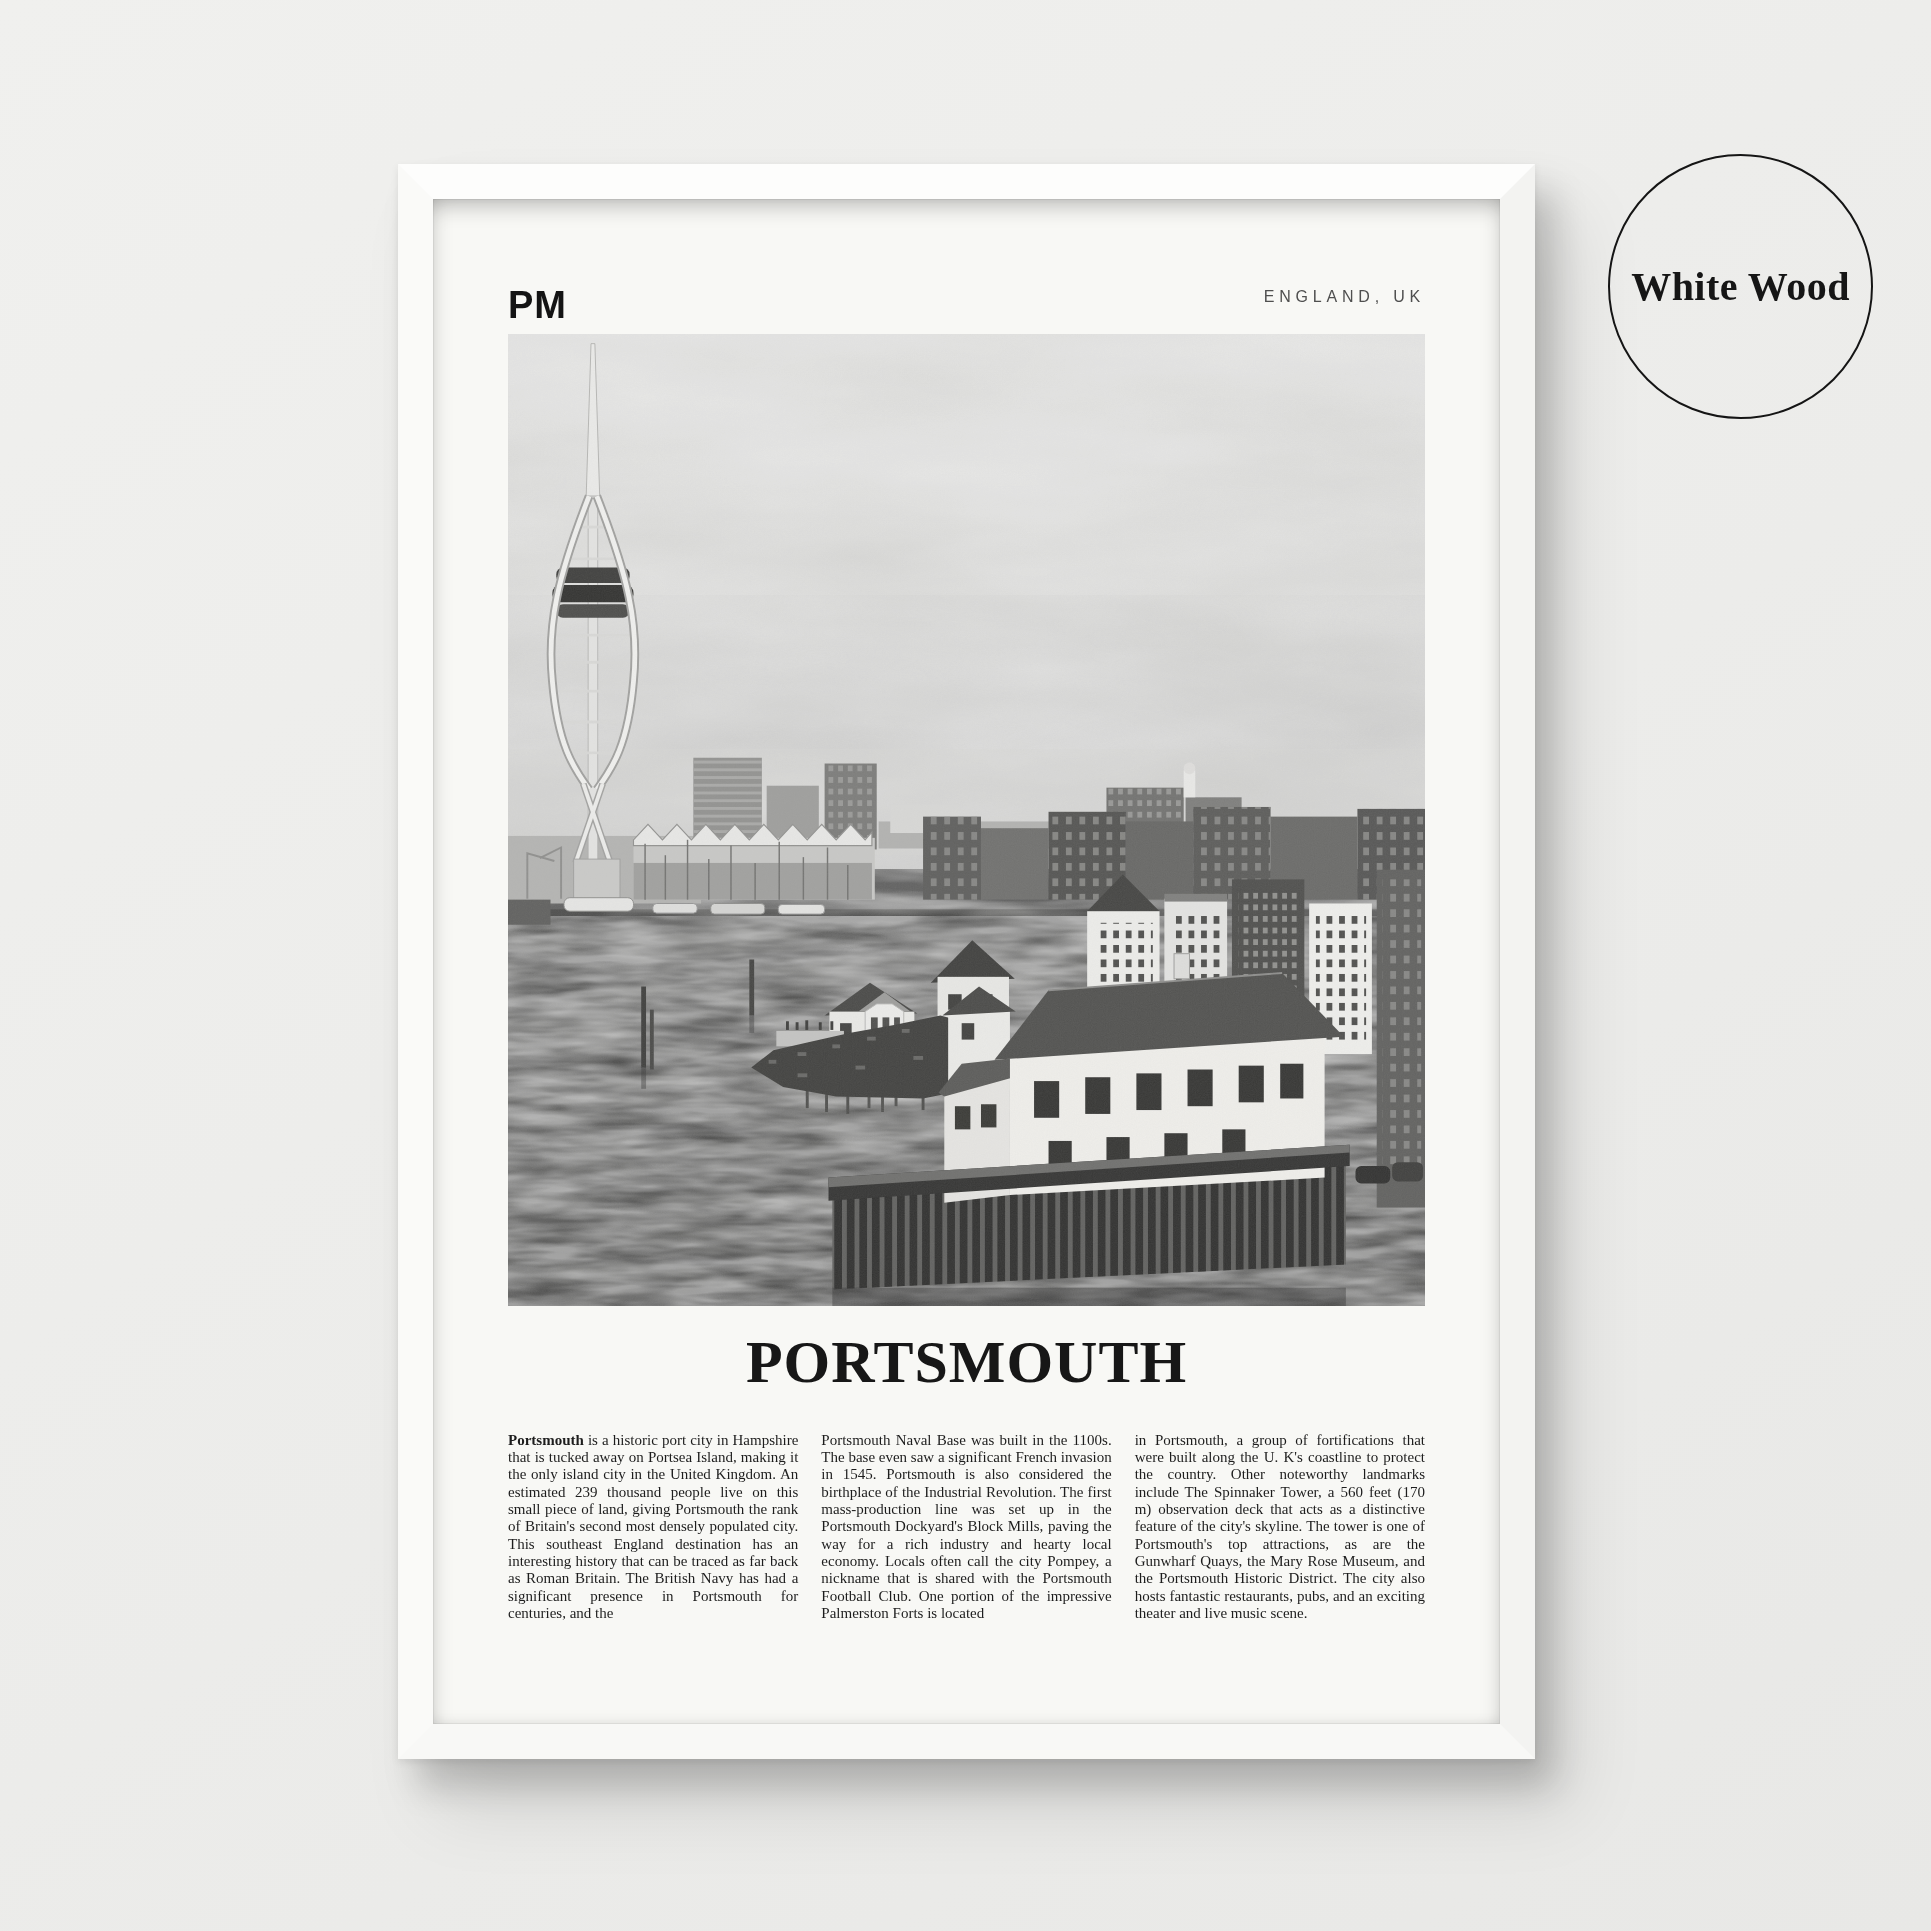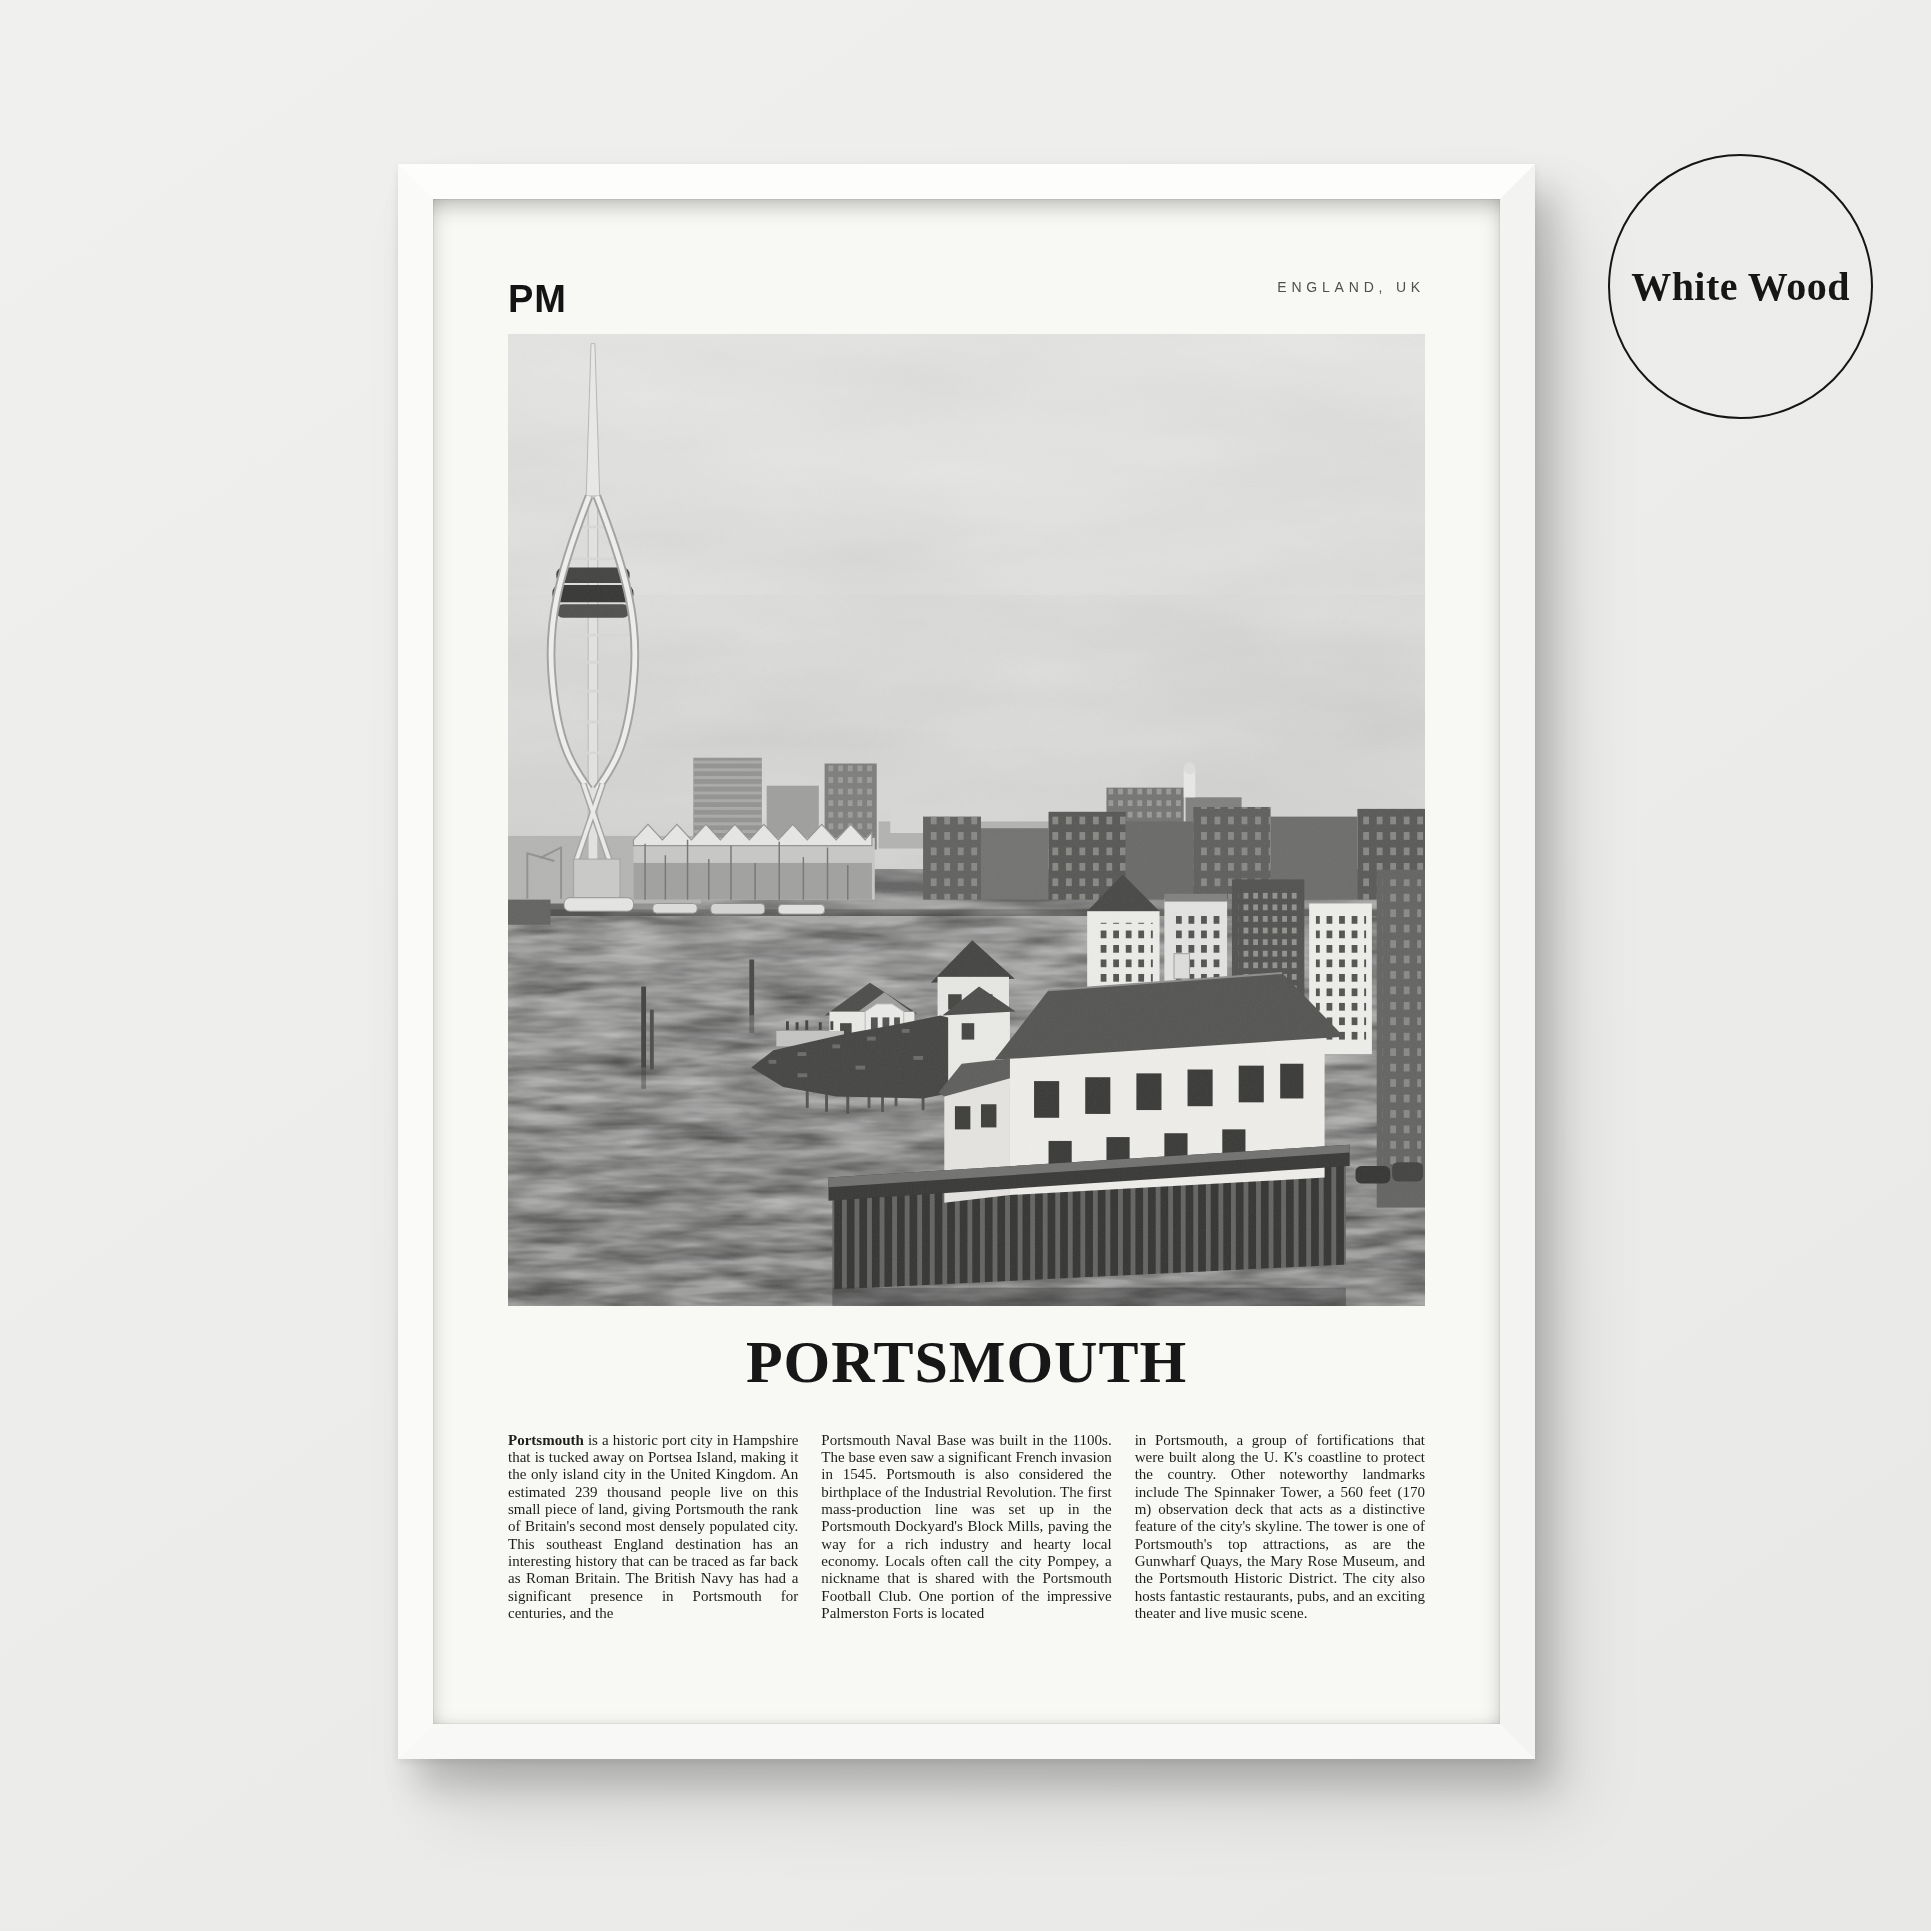--- a/index.html
+++ b/index.html
@@ -23,23 +23,23 @@
   }
   .paper::before{
     content:"";position:absolute;inset:0;pointer-events:none;
     box-shadow:inset 0 0 0 1px rgba(0,0,0,.05),
                inset 0 17.4px 23px -13.5px rgba(0,0,0,.30),
                inset 0 -11.6px 17.4px -13.5px rgba(0,0,0,.14),
                inset 15.4px 0 21px -15.4px rgba(0,0,0,.14),
                inset -15.4px 0 21px -15.4px rgba(0,0,0,.14);
   }
   
-  .poster-header{display:flex;justify-content:space-between;align-items:flex-start;height:44px;margin-bottom:9.7px;}
+  .poster-header{display:flex;justify-content:space-between;align-items:flex-end;height:44px;margin-bottom:9.7px;}
   .logo{font-size:38px;font-weight:800;letter-spacing:1px;color:#141414;line-height:1;}
-  .location{font-size:14px;font-weight:400;letter-spacing:4.8px;color:#4f4f4f;line-height:1;margin-bottom:13px;}
+  .location{font-size:16px;font-weight:400;letter-spacing:4.8px;color:#4f4f4f;line-height:1;margin-bottom:19px;}
   
   .photo{width:917px;height:972px;margin-top:3.9px;position:relative;overflow:hidden;background:#d5d5d3;}
   .photo svg{display:block;}
   
   .poster-title{
     margin:25px 0 0 0;text-align:center;
     font-family:"Liberation Serif",serif;font-weight:700;
     font-size:60px;letter-spacing:1px;color:#171717;line-height:1.05;
   }
   .columns{display:flex;gap:23px;margin-top:23px;}

